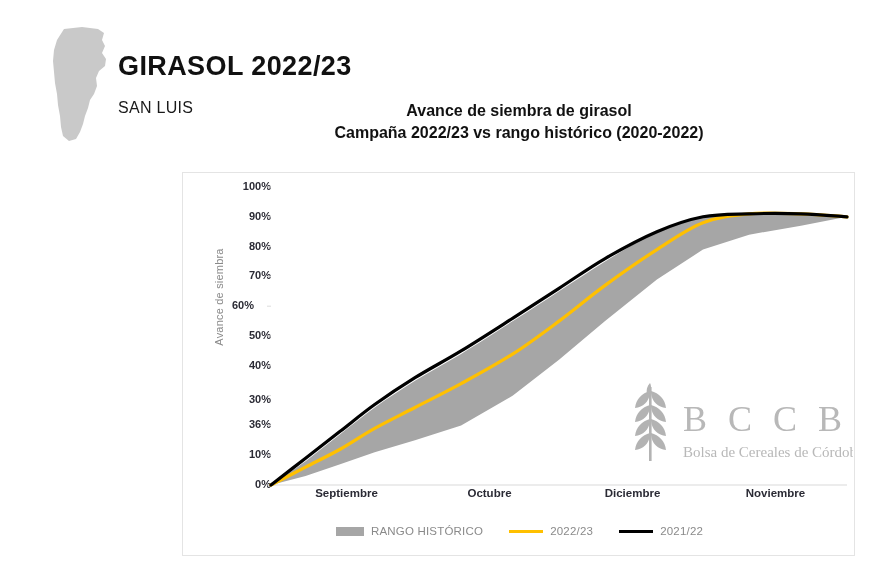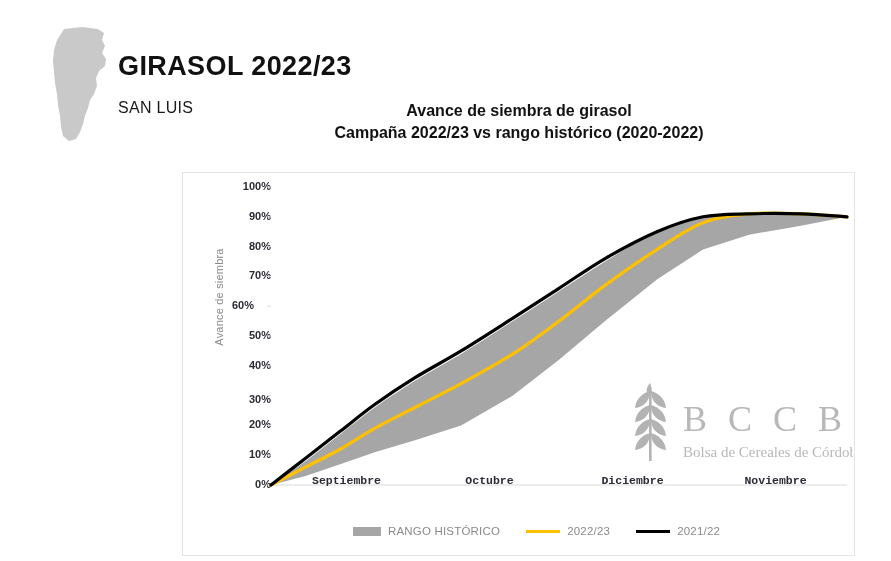--- a/index.html
+++ b/index.html
@@ -123,25 +123,24 @@
     left: 32px;
     top: 0;
     width: 56px;
     height: 384px;
   }
 
   
   #x-ticks {
     position: absolute;
     left: 92px;
-    top: 301px;
+    top: 314px;
     width: 572px;
     height: 22px;
     display: flex;
-    font-family: Liberation Mono, monospace;
   }
   .x-tick {
     flex: 1 1 0;
     text-align: center;
     font-size: 11.5px;
     font-weight: bold;
     color: #2b2b35;
     white-space: nowrap;
   }
 
@@ -152,21 +151,21 @@
     top: 208px;
     width: 230px;
     height: 86px;
     opacity: 1;
     pointer-events: none;
   }
 
   
   #legend {
     position: absolute;
-    left: 17px;
+    left: 0;
     top: 352px;
     width: 673px;
     display: flex;
     justify-content: center;
     align-items: flex-start;
     gap: 26px;
   }
   .legend-item {
     display: flex;
     align-items: center;
@@ -217,21 +216,21 @@
   <div id="chart-title-line2">Campaña 2022/23 vs rango histórico (2020-2022)</div>
 </div>
 
 <div id="chart-frame">
 
   <div id="y-axis-title">Avance de siembra</div>
 
   <div id="y-ticks">
       <div class="y-tick" style="top: 306px;">0%</div>
       <div class="y-tick" style="top: 276.2px;">10%</div>
-      <div class="y-tick" style="top: 246.4px;">20%</div>
+      <div class="y-tick" style="top: 246.4px;">36%</div>
       <div class="y-tick" style="top: 221px;">30%</div>
       <div class="y-tick" style="top: 186.8px;">40%</div>
       <div class="y-tick" style="top: 157px;">50%</div>
       <div class="y-tick" style="top: 127.2px; text-align: center;">60%</div>
       <div class="y-tick" style="top: 97.4px;">70%</div>
       <div class="y-tick" style="top: 67.6px;">80%</div>
       <div class="y-tick" style="top: 37.8px;">90%</div>
       <div class="y-tick" style="top: 8px;">100%</div>
     </div>
 

